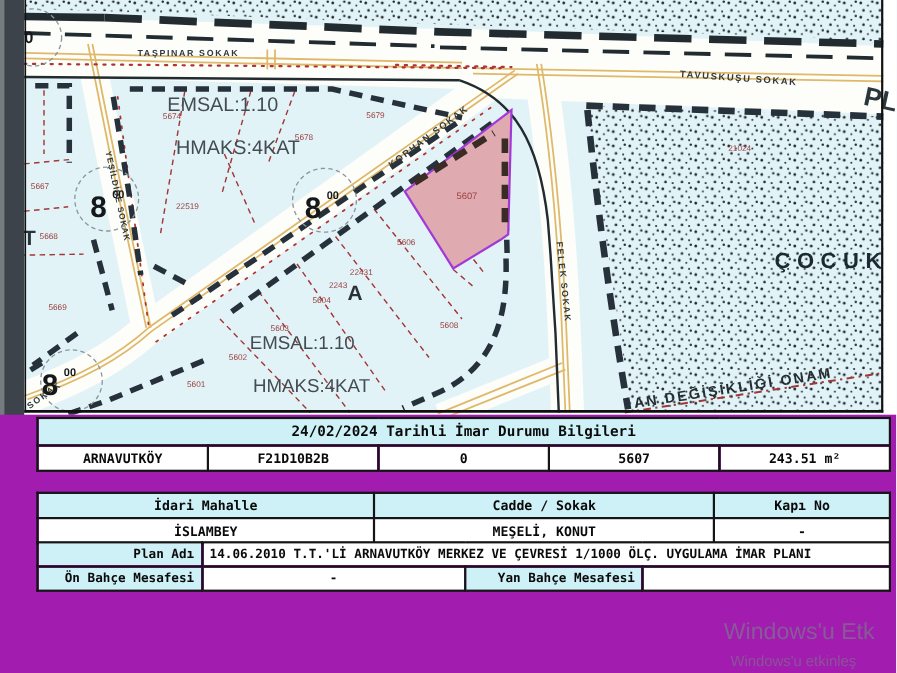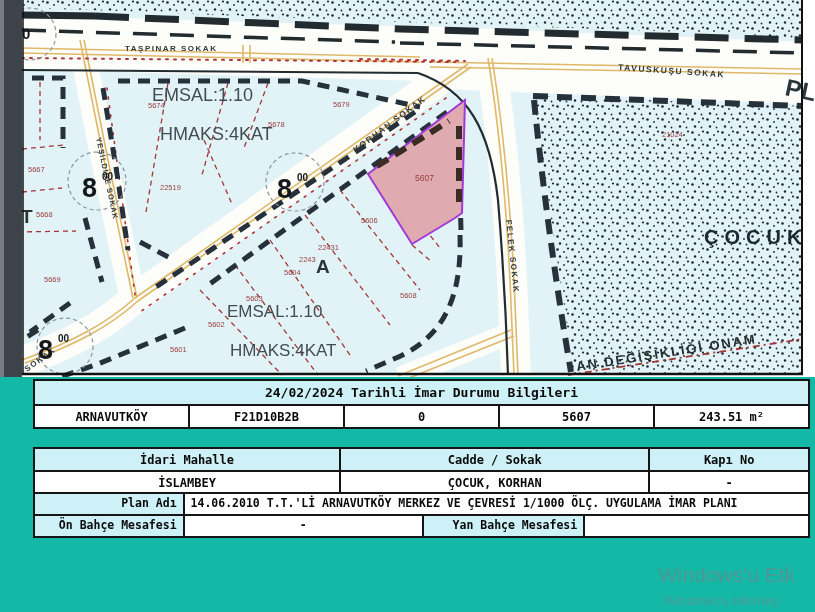--- a/index.html
+++ b/index.html
@@ -1,20 +1,20 @@
 <!DOCTYPE html>
 <html><head>
 <meta charset="utf-8">
 <style>
   html,body{margin:0;padding:0;background:#fff;}
   .screen{position:relative;width:815px;height:612px;overflow:hidden;background:#fff;
           font-family:"DejaVu Sans Mono","Liberation Mono",monospace;}
   .leftbar{position:absolute;left:0;top:0;width:22px;height:612px;background:#3c434a;border-left:4px solid #767b81;box-sizing:border-box;}
   .maparea{position:absolute;left:0;top:0;width:815px;height:377px;}
-  .tables{position:absolute;left:0;top:377px;width:815px;height:235px;background:#14b8a6;}
+  .tables{position:absolute;left:0;top:377px;width:815px;height:235px;background:#a21caf;}
   table{border-collapse:collapse;table-layout:fixed;position:absolute;
         font-family:"DejaVu Sans Mono","Liberation Mono",monospace;font-weight:bold;color:#0a0a0a;}
   td{border:2px solid #151515;font-size:12px;line-height:1;padding:0 6px;white-space:nowrap;overflow:hidden;}
   td.cy{background:#cdf1f6;}
   td.wh{background:#ffffff;}
   td.c{text-align:center;}
   td.r{text-align:right;}
   td.l{text-align:left;}
   .t1{left:33px;top:2px;width:777px;}
   .t2{left:33px;top:70px;width:777px;}
@@ -241,21 +241,21 @@
           <col style="width:20.6%">
         </colgroup>
       <tbody>
           <tr>
         <td class="cy c">İdari Mahalle</td>
         <td class="cy c">Cadde / Sokak</td>
         <td class="cy c">Kapı No</td>
       </tr>
       <tr>
         <td class="wh c">İSLAMBEY</td>
-        <td class="wh c">ÇOCUK, KORHAN</td>
+        <td class="wh c">MEŞELİ, KONUT</td>
         <td class="wh c">-</td>
       </tr>
     </tbody>
       </table>
 
     <table class="t3">
       <colgroup>
           <col style="width:19.3%">
           <col style="width:30.9%">
           <col style="width:20.8%">

